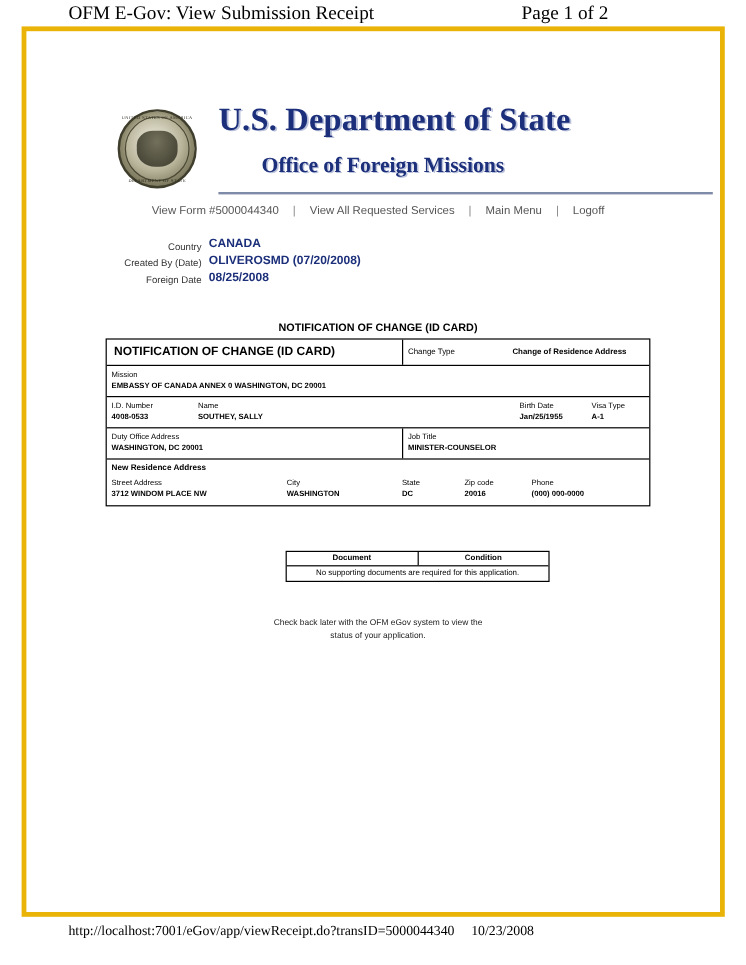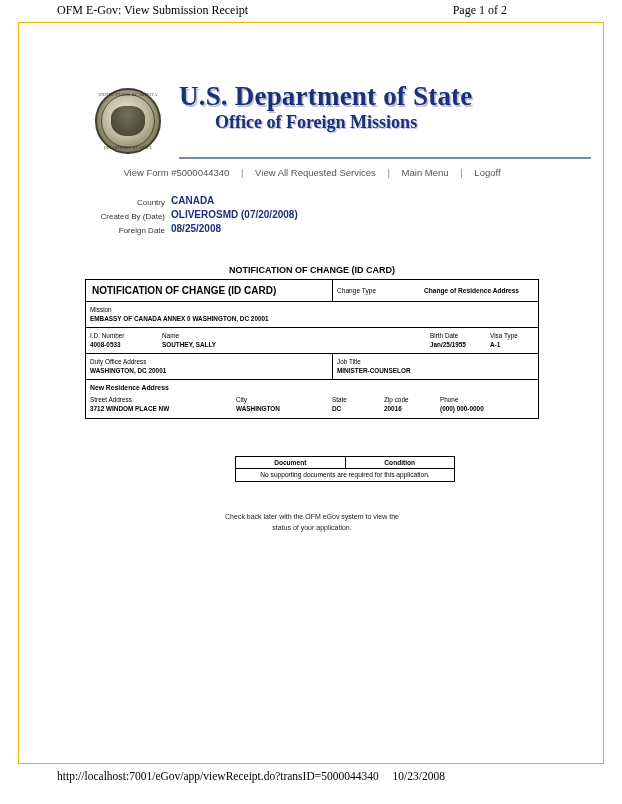--- a/index.html
+++ b/index.html
@@ -23,21 +23,21 @@
     background: #fff;
   }
 
   
   .print-header {
     position: absolute;
     left: 0; top: 0;
     width: 562px;
     height: 22px;
     font-family: "Liberation Serif", serif;
-    font-size: 12px;
+    font-size: 16px;
     color: #000;
     text-align: right;
   }
   .print-header .ph-left {
     position: absolute;
     left: 57px; top: 3px;
     white-space: nowrap;
   }
   .print-header .ph-right {
     position: absolute;
@@ -64,21 +64,21 @@
     white-space: nowrap;
   }
 
   
   .content {
     position: absolute;
     left: 18px;
     top: 22px;
     width: 586px;
     height: 742px;
-    border: 1px solid #eab308;
+    border: 4px solid #eab308;
     box-sizing: border-box;
   }
 
   
   .masthead {
     position: absolute;
     left: 0; top: 30px;
     width: 586px;
     height: 110px;
   }
@@ -144,20 +144,21 @@
     color: #1c2f7a;
     letter-spacing: .2px;
     text-shadow: 1.5px 1.5px 0 #b9c0da;
     white-space: nowrap;
   }
   .dept-subtitle {
     font-family: "Liberation Serif", serif;
     font-weight: bold;
     font-size: 18px;
     color: #1c2f7a;
+    margin-top: 12px;
     margin-left: 36px;
     text-shadow: 1.2px 1.2px 0 #b9c0da;
     white-space: nowrap;
   }
   .title-rule {
     position: absolute;
     left: 0;
     top: 76px;
     width: 412px;
     height: 2px;

